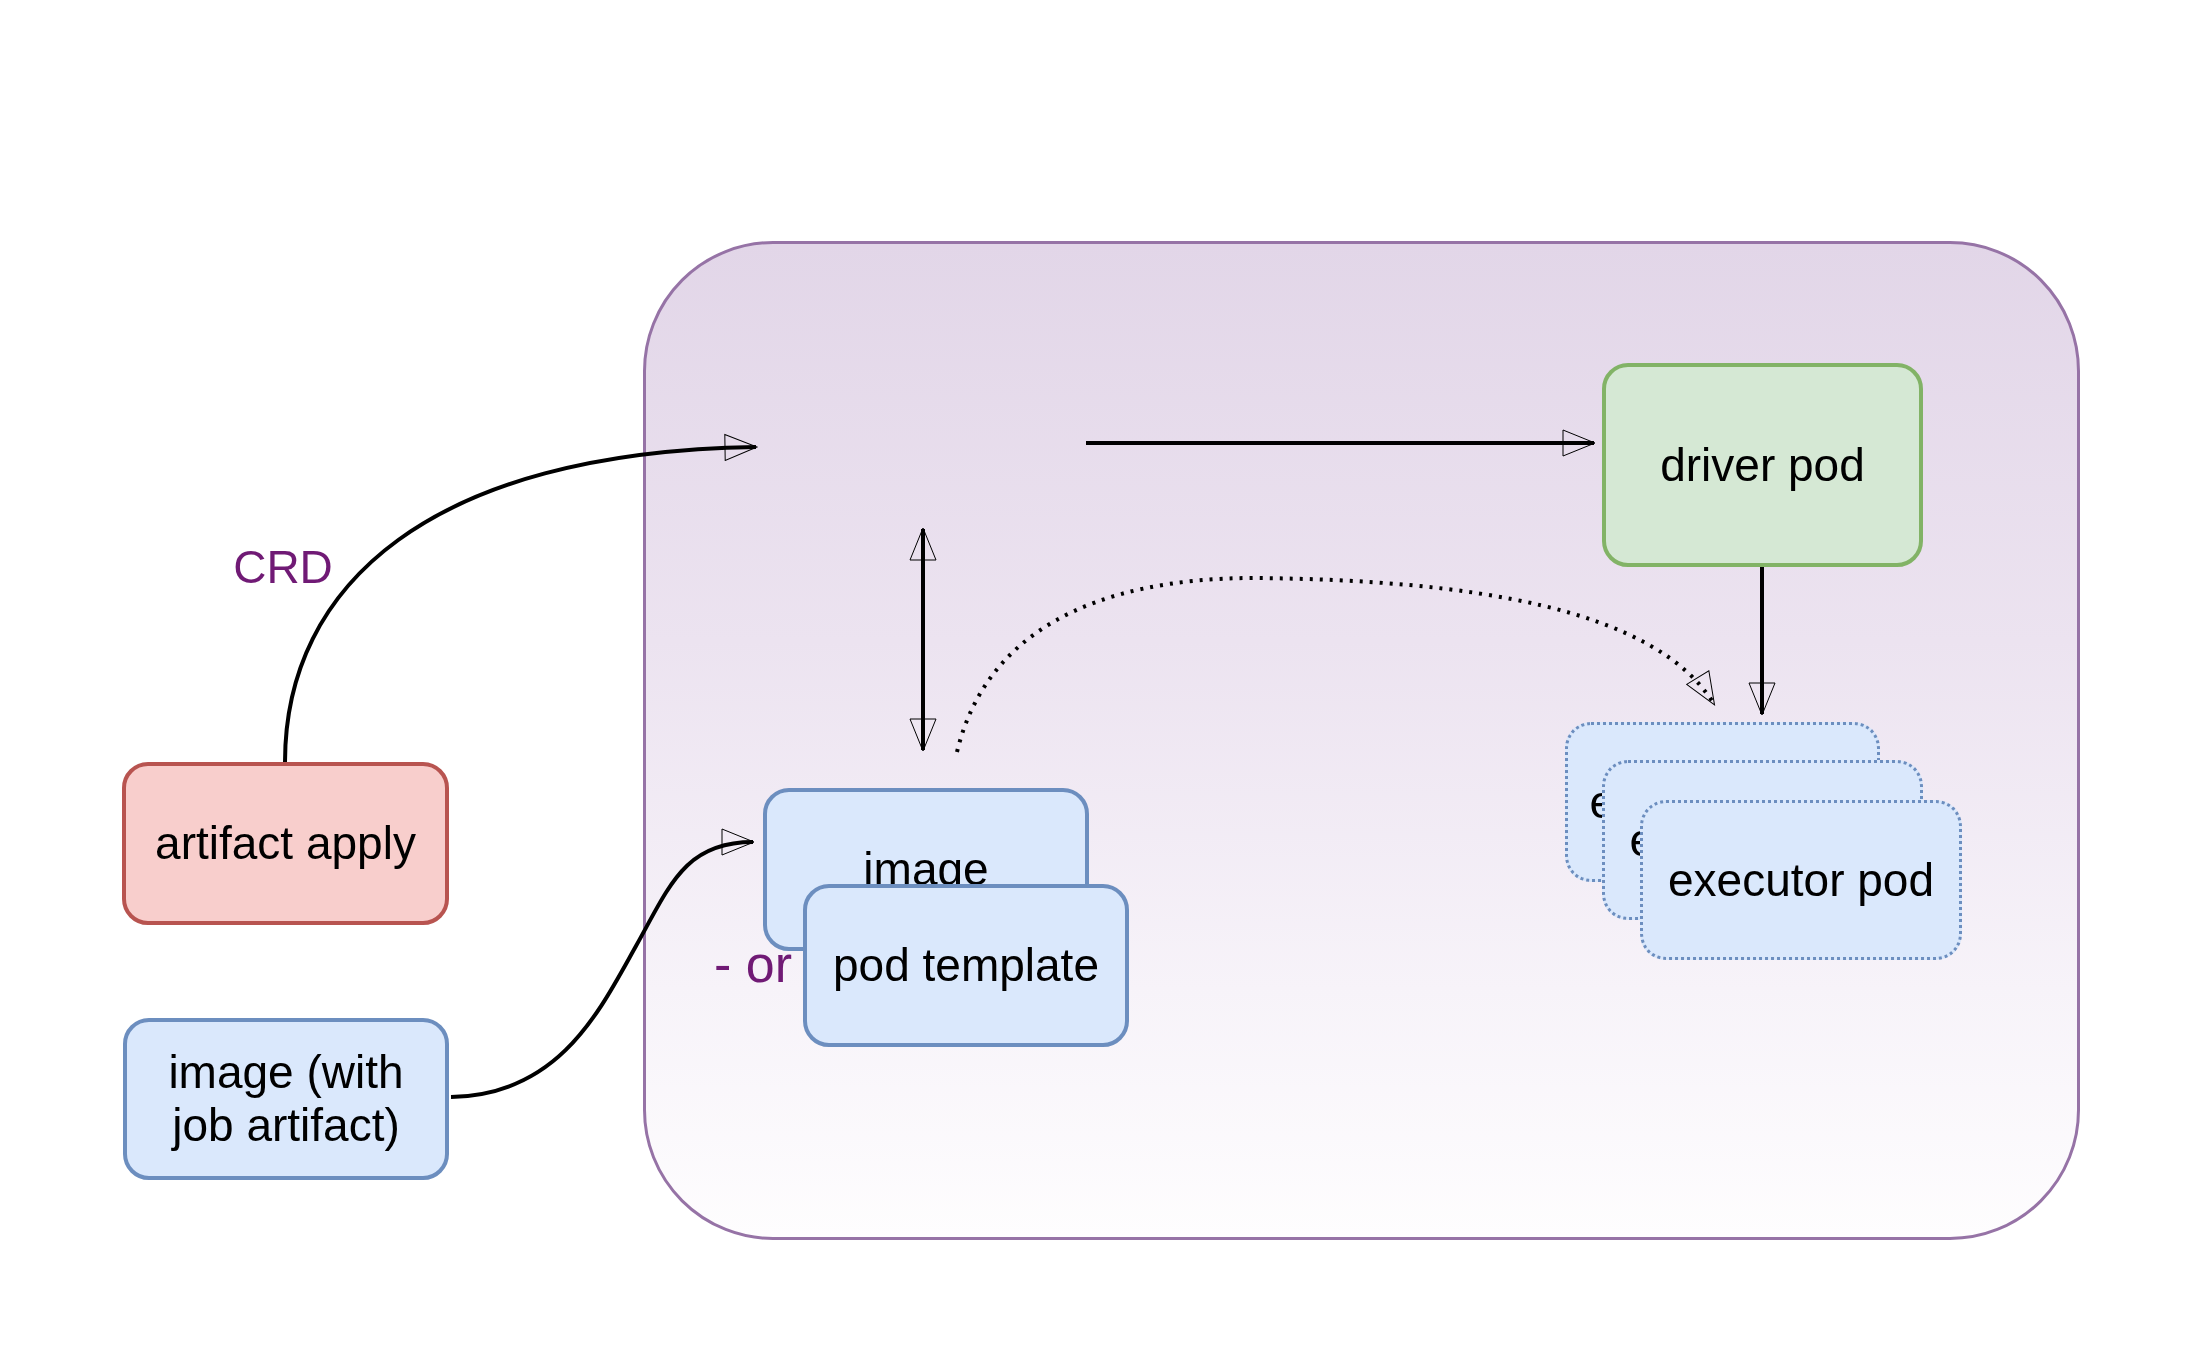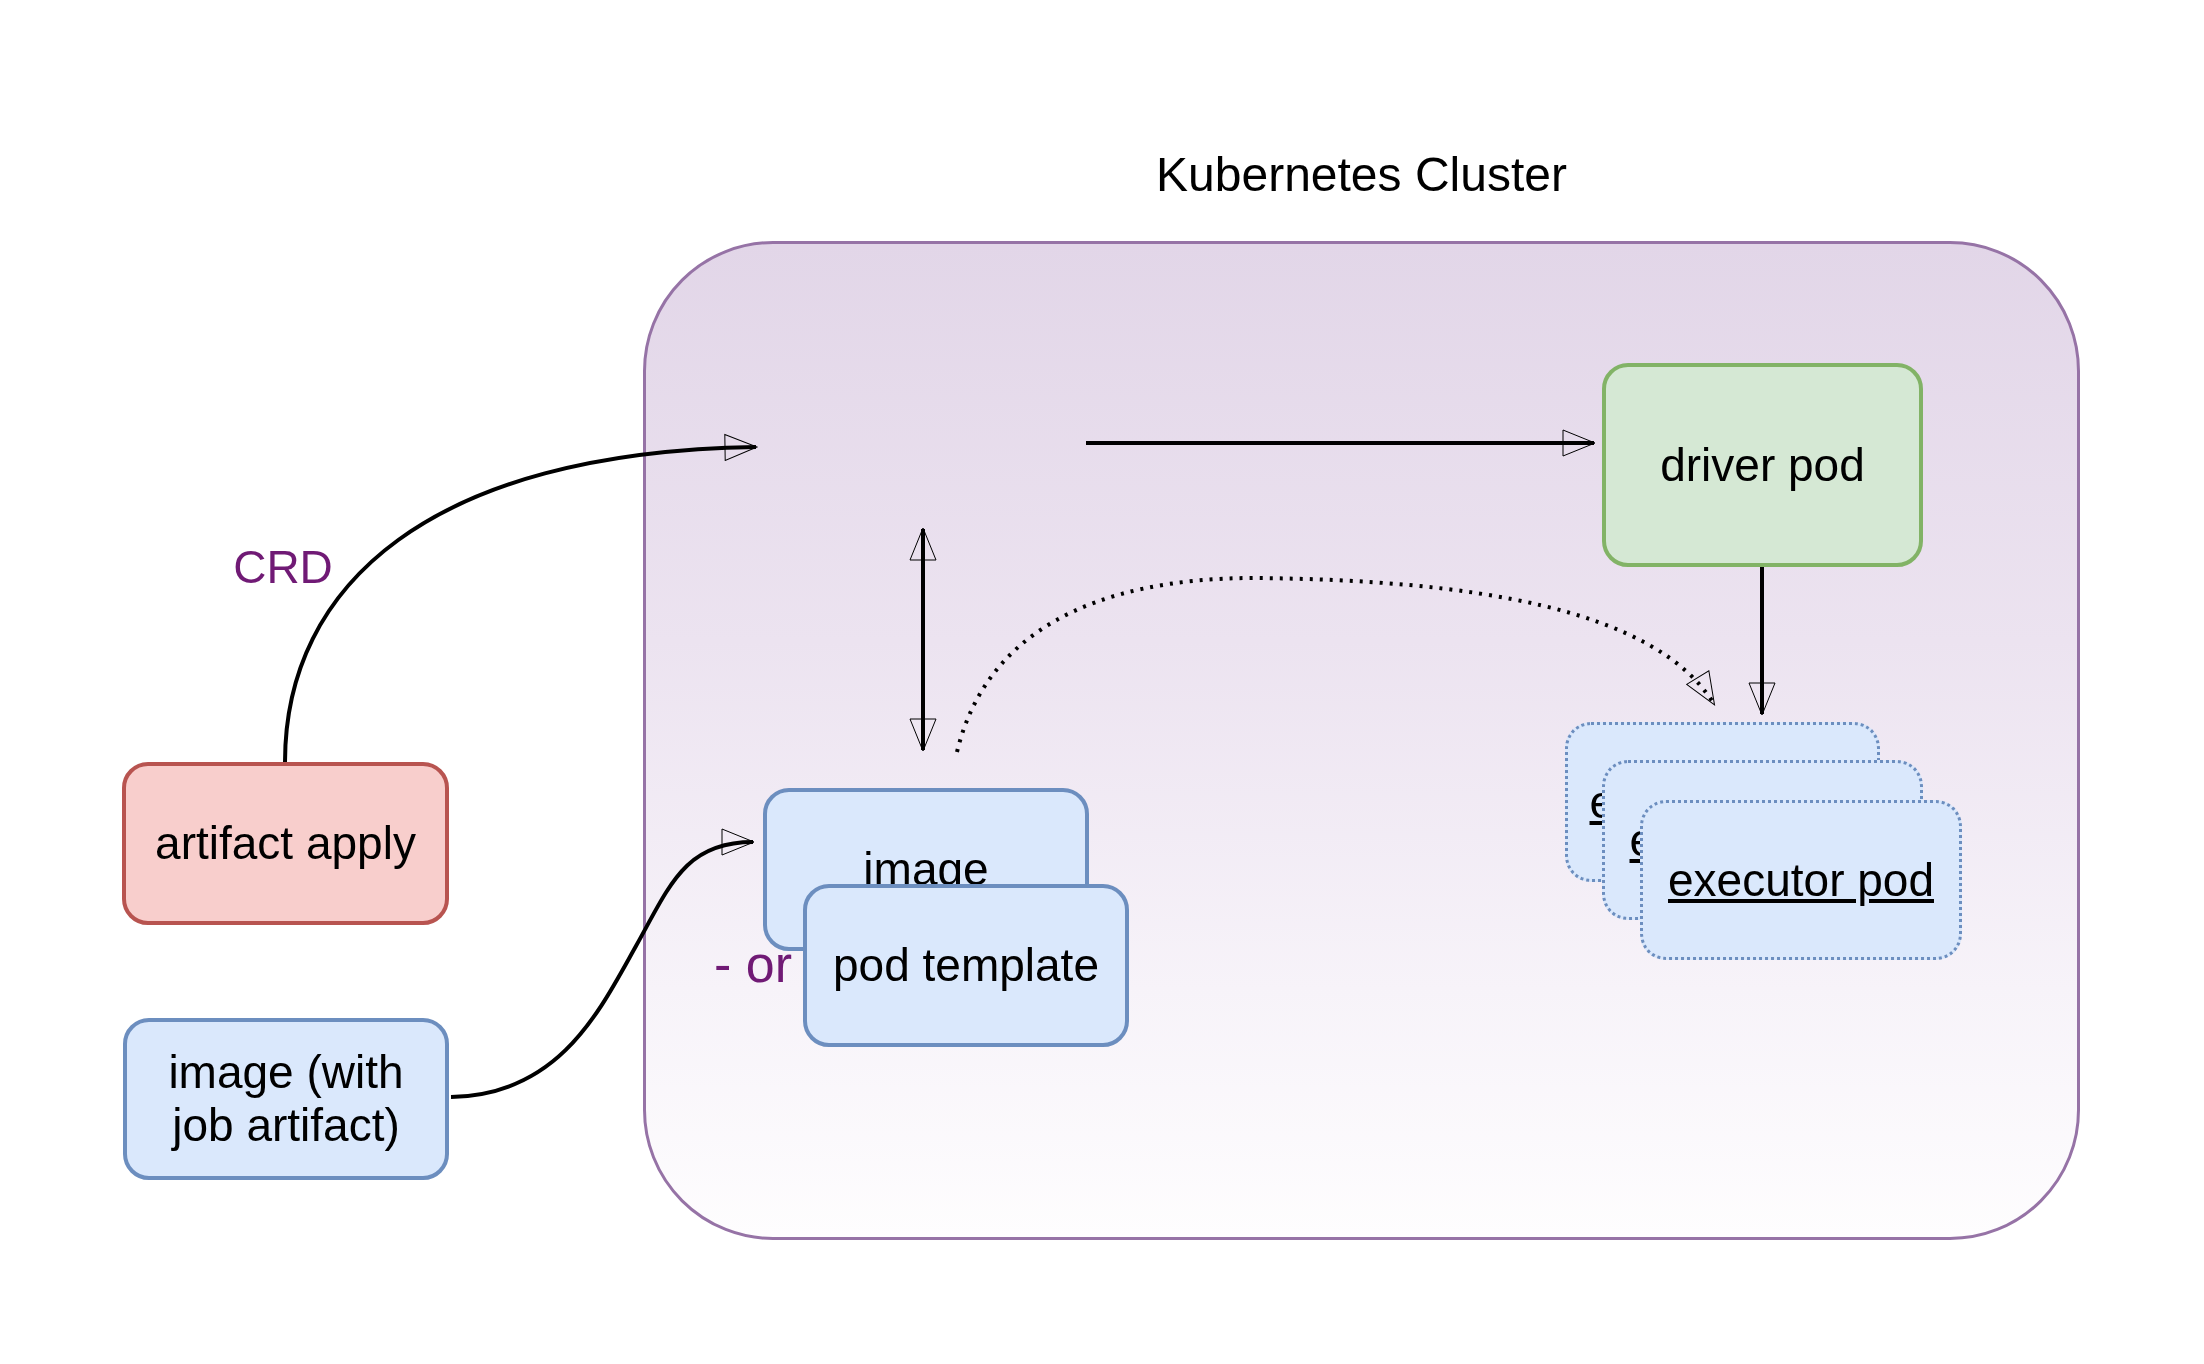--- a/index.html
+++ b/index.html
@@ -23,21 +23,21 @@
   
   .node{
     position:absolute;box-sizing:border-box;
     display:flex;align-items:center;justify-content:center;
     font-size:46px;line-height:53px;text-align:center;color:#000;
     border-radius:26px;white-space:pre-line;
   }
   .green{background:var(--green-fill,#d5e8d4);border:4px solid var(--green-stroke,#82b366);}
   .blue {background:var(--blue-fill,#dae8fc);border:4px solid var(--blue-stroke,#6c8ebf);}
   .red  {background:var(--red-fill,#f8cecc);border:4px solid var(--red-stroke,#b85450);}
-  .blue-dotted{background:var(--blue-fill,#dae8fc);border:3px dotted var(--blue-stroke,#6c8ebf);overflow:hidden;text-decoration:underline;}
+  .blue-dotted{background:var(--blue-fill,#dae8fc);border:3px dotted var(--blue-stroke,#6c8ebf);overflow:hidden;}
 
   .controller {left:762px; top:361px; width:320px; height:160px;}
   .driver-pod {left:1602px;top:363px; width:321px; height:204px;}
   .image-box  {left:763px; top:788px; width:326px; height:163px;}
   .pod-template{left:803px;top:884px; width:326px; height:163px;}
   .kubectl    {left:122px; top:762px; width:327px; height:163px;}
   .job-image  {left:123px; top:1018px;width:326px; height:162px;}
   .exec-back  {left:1565px;top:722px; width:315px; height:160px;}
   .exec-mid   {left:1602px;top:760px; width:321px; height:160px;}
   .exec-front {left:1640px;top:800px; width:322px; height:160px;}
@@ -58,21 +58,20 @@
   #edges{z-index:2;}
   .node,.free-label,.diagram-title{z-index:3;}
   .exec-back{z-index:3;} .exec-mid{z-index:4;} .exec-front{z-index:5;}
   .image-box{z-index:3;} .pod-template{z-index:4;}
 </style>
 </head>
 <body>
 
 <div id="canvas">
 
-  <div class="diagram-title">Kubernetes Cluster</div>
 
   <div class="cluster"></div>
 
   <svg id="edges" viewBox="0 0 2204 1364">
     <defs>
       <marker id="arrow" markerUnits="userSpaceOnUse" markerWidth="36" markerHeight="28" refX="32" refY="14" orient="auto-start-reverse">
         <path d="M 1 1 L 33 14 L 1 27 Z" fill="#000" stroke="none"></path>
       </marker>
     </defs>
     <path class="solid-edge" d="M 285 762 C 285 585 430 452 756 447" marker-end="url(#arrow)"></path>

